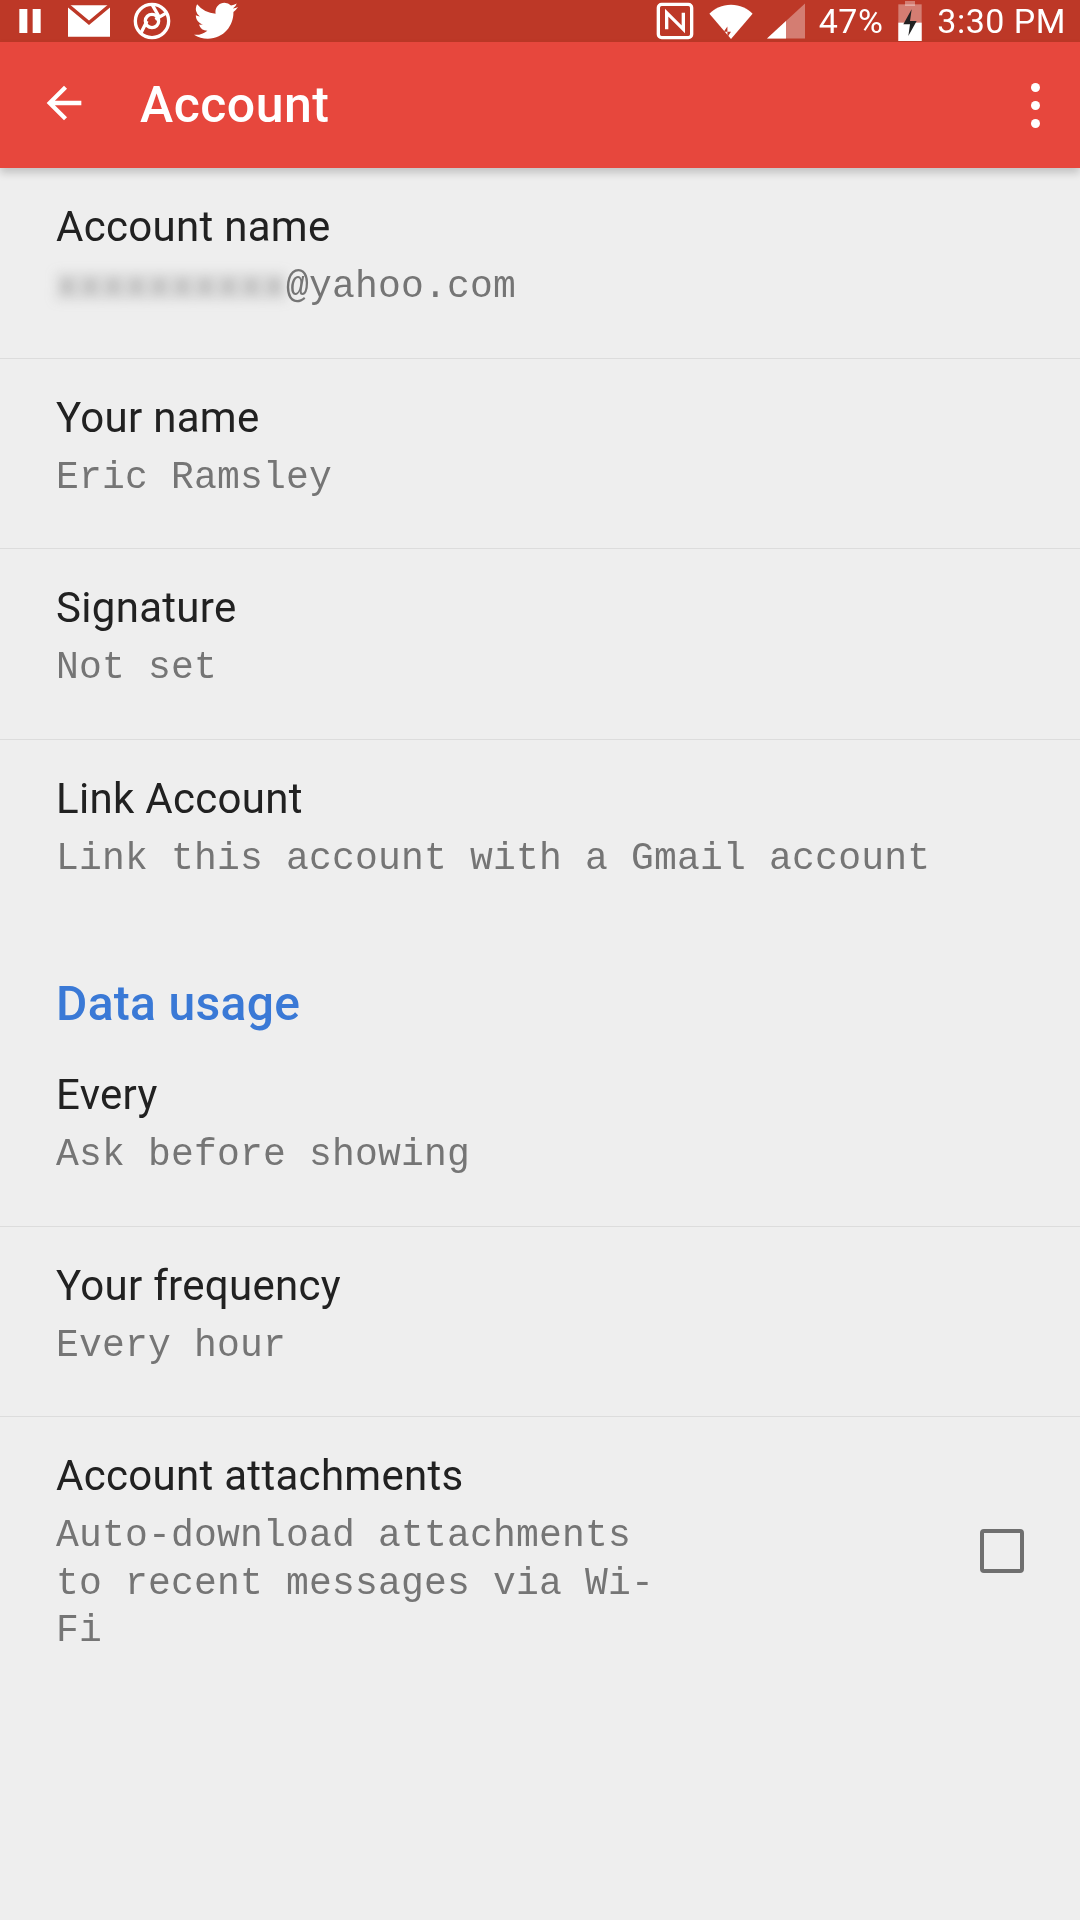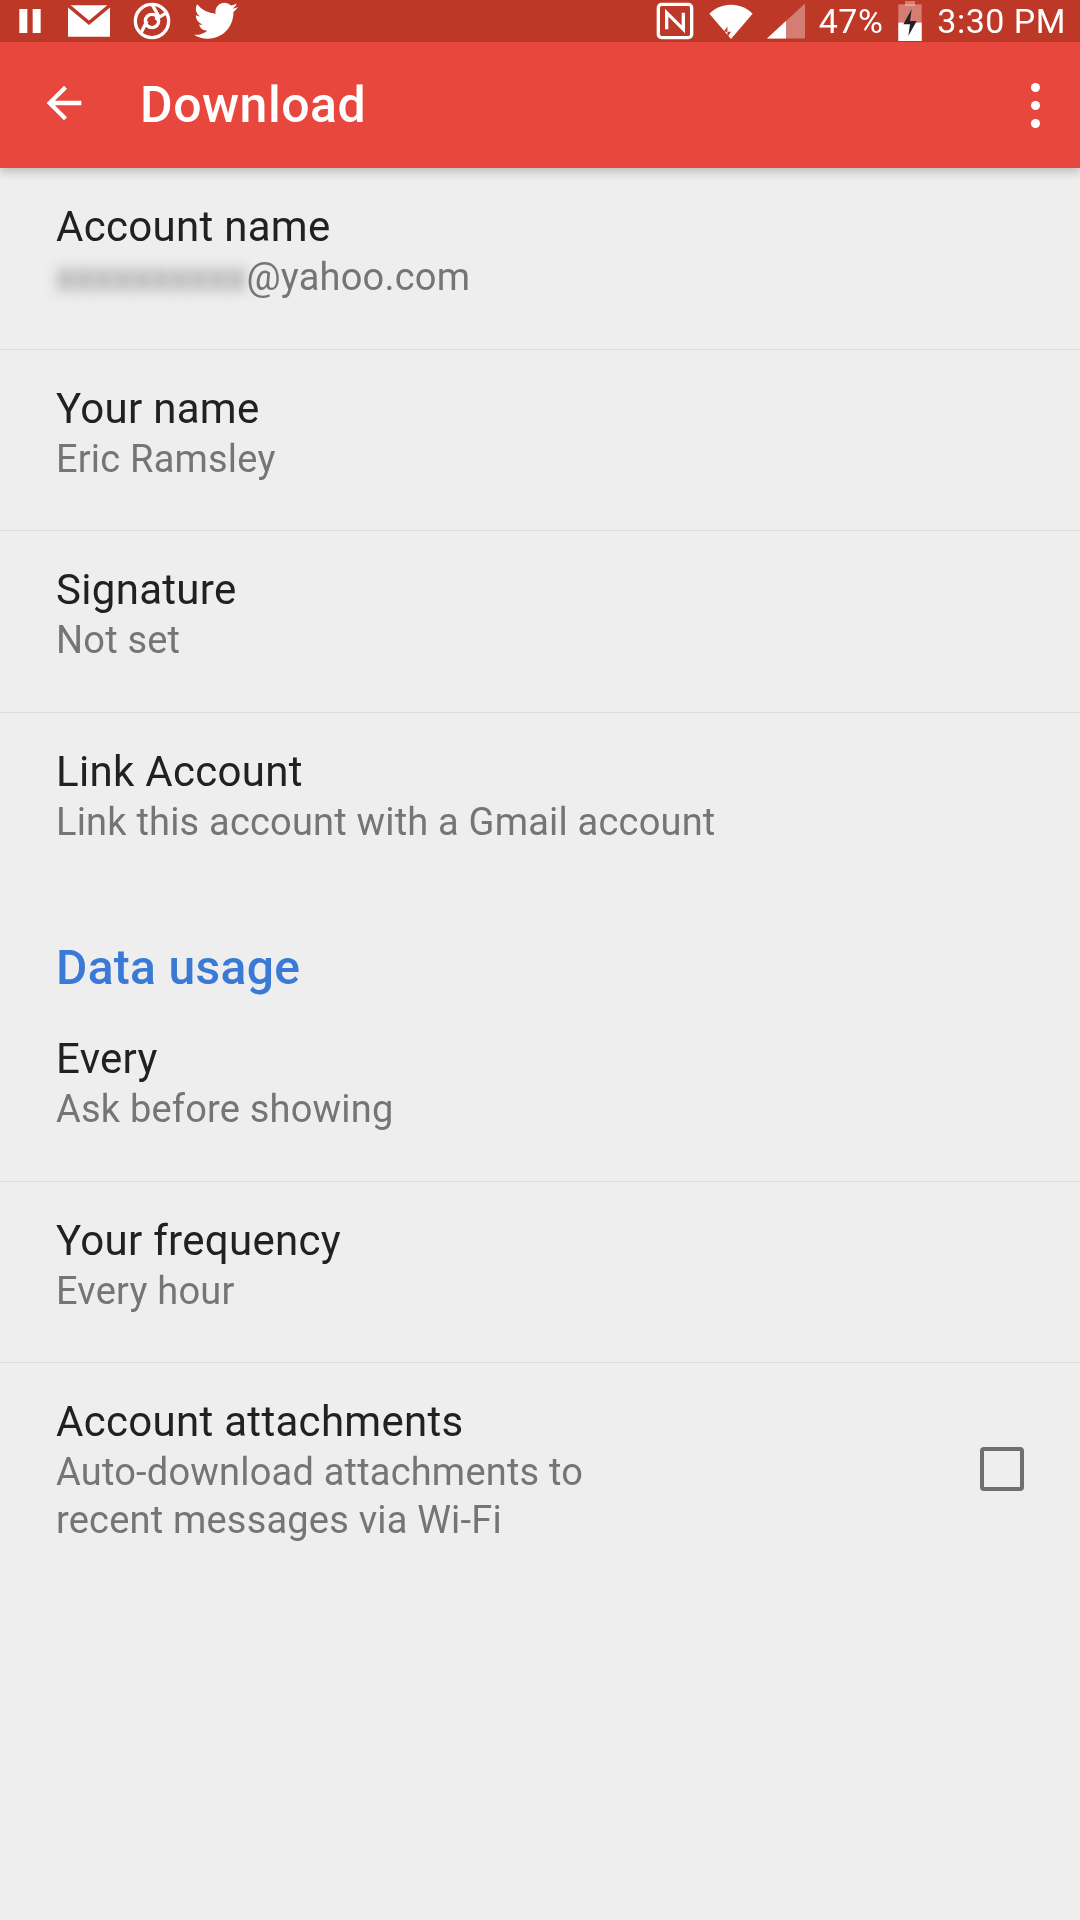--- a/index.html
+++ b/index.html
@@ -73,23 +73,24 @@
   }
   .list-item.no-divider { border-bottom: none; }
   .item-title {
     font-size: 42px;
     color: #212121;
     letter-spacing: 0.3px;
   }
   .item-sub {
     font-size: 38px;
     color: #757575;
-    margin-top: 3px;
+    margin-top: 12px;
     line-height: 1.25;
     letter-spacing: 0.2px;
+    font-family: Liberation Mono, monospace;
   }
   .section-header {
     padding: 46px 56px 4px 56px;
     font-size: 48px;
     font-weight: 500;
     color: #3a79d6;
     letter-spacing: 0.3px;
   }
   .blurred {
     display: inline-block;
@@ -170,21 +171,21 @@
     <span class="status-text">3:30 PM</span>
   </div>
 </div>
 
 <div class="app-bar">
   <span class="back">
     <svg width="52" height="52" viewBox="0 0 24 24" fill="white">
         <path d="M20 11H7.8l5.6-5.6L12 4l-8 8 8 8 1.4-1.4L7.8 13H20z"></path>
       </svg>
   </span>
-  <div class="app-title">Download</div>
+  <div class="app-title">Account</div>
   <div class="overflow">
     <span></span>
       <span></span>
       <span></span>
   </div>
 </div>
 
 <div class="content">
 
   <div class="list-item">

